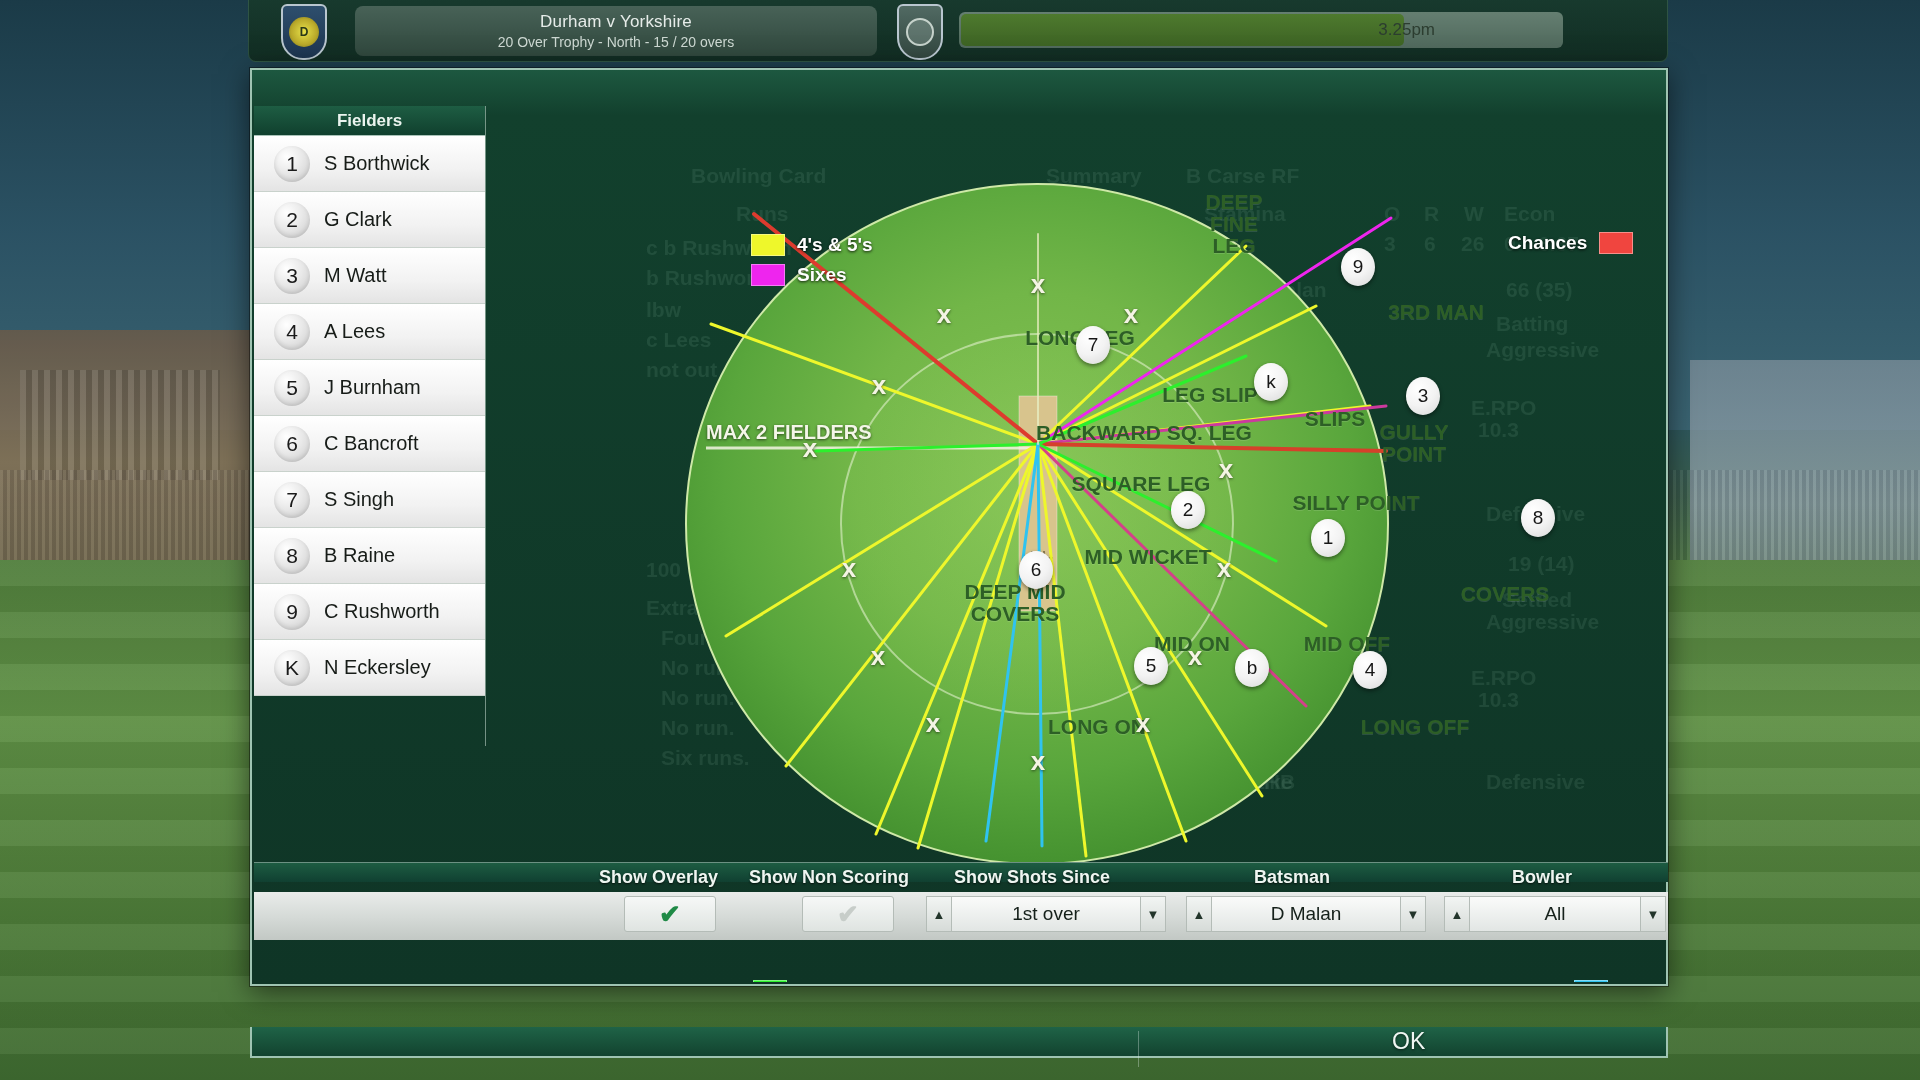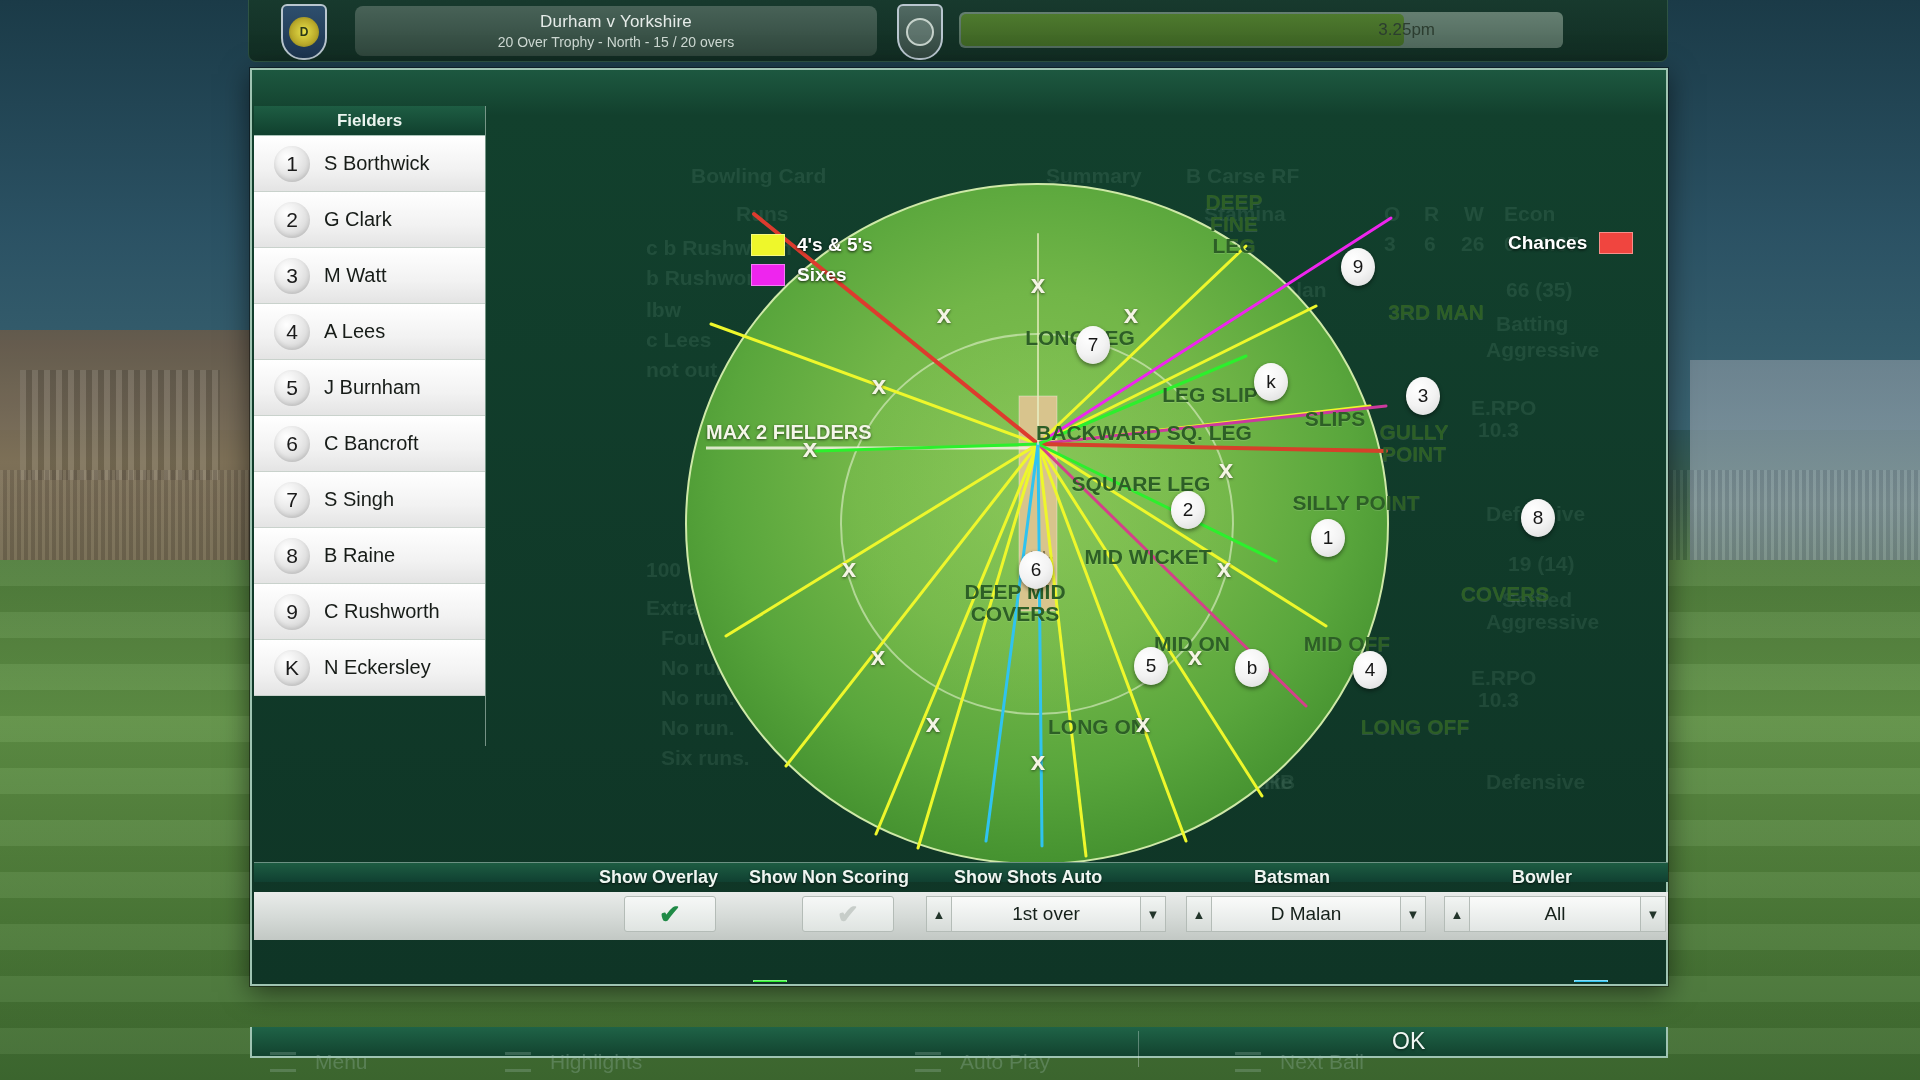--- a/index.html
+++ b/index.html
@@ -568,21 +568,21 @@
       <div class="legend legend-23">
         <div class="ltext">2's &amp; 3's</div>
         <div class="swatch" style="background: rgb(47, 195, 240);"></div>
       </div>
     </div>
 
     <div class="controls">
       <div class="ctrl-header">
         <span style="left:345px;">Show Overlay</span>
         <span style="left:495px;">Show Non Scoring</span>
-        <span style="left:700px;">Show Shots Auto</span>
+        <span style="left:700px;">Show Shots Since</span>
         <span style="left:1000px;">Batsman</span>
         <span style="left:1258px;">Bowler</span>
       </div>
       <div class="ctrl-body">
         <div class="checkbox" style="left:370px;">
           <span class="tick-on">✔</span>
         </div>
         <div class="checkbox" style="left:548px;">
           <span class="tick-off">✔</span>
         </div>
@@ -606,25 +606,15 @@
         </div>
       </div>
     </div>
   </div>
 
   <div class="okbar">
     <div class="divider"></div>
     <div class="ok-label">OK</div>
   </div>
 
-  <div class="ghost-menu" id="ghost-menu">
-    <div class="ghost-icon" style="left:10px;"></div>
-    <div class="ghost-icon" style="left:245px;"></div>
-    <div class="ghost-icon" style="left:655px;"></div>
-    <div class="ghost-icon" style="left:975px;"></div>
-  <span style="left: 55px;">Menu</span>
-      <span style="left: 290px;">Highlights</span>
-      <span style="left: 700px;">Auto Play</span>
-      <span style="left: 1020px;">Next Ball</span>
-    </div>
 
 
 </div>
 
 </body></html>

